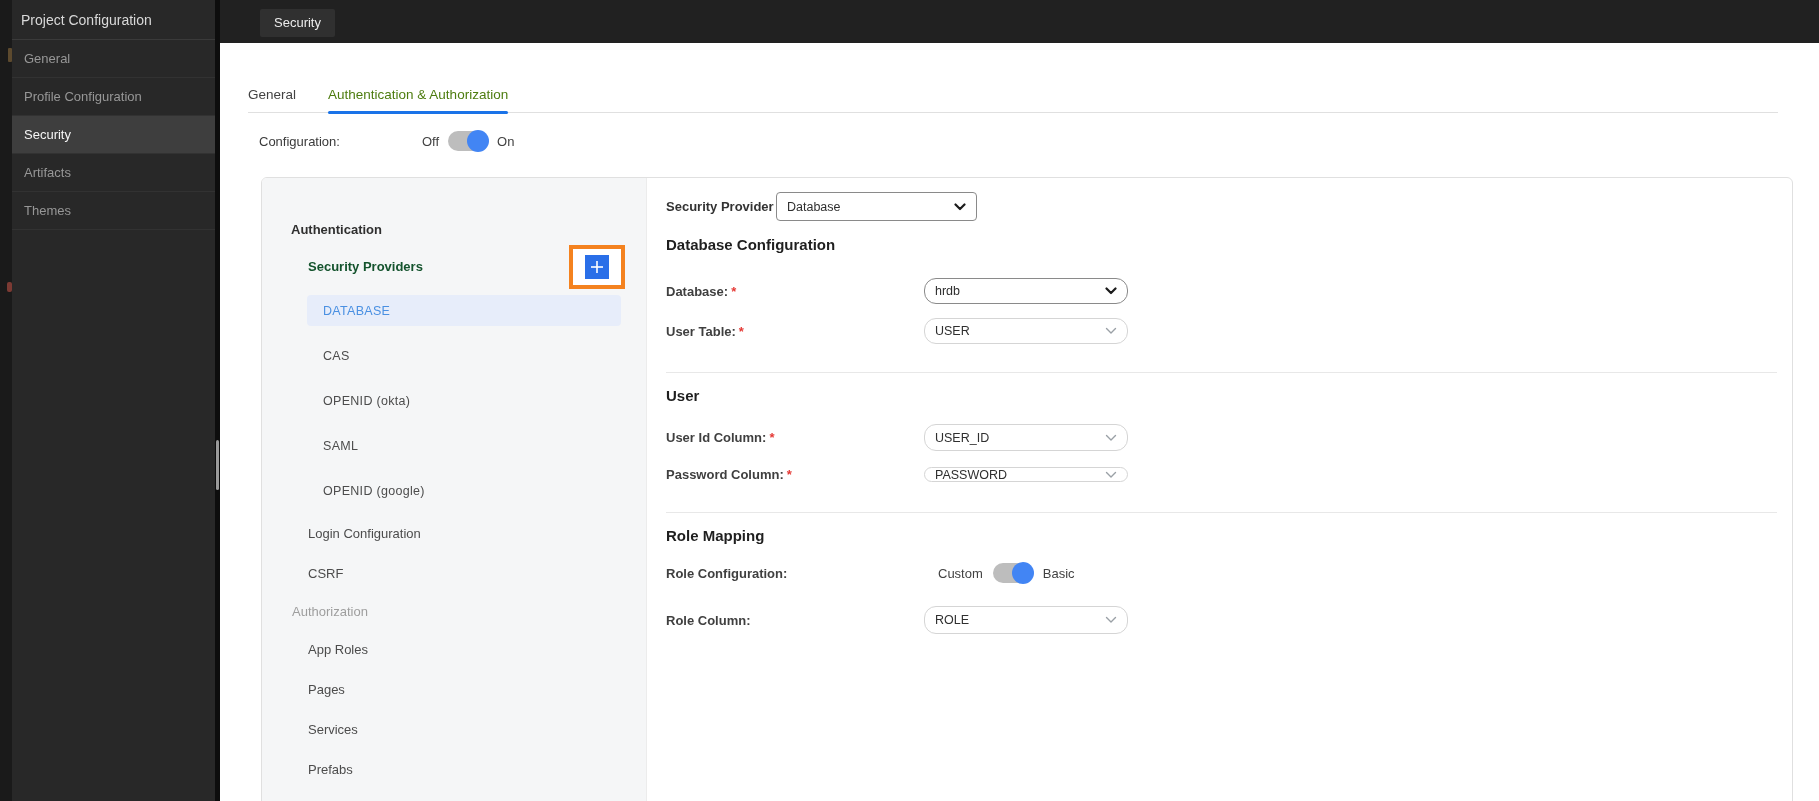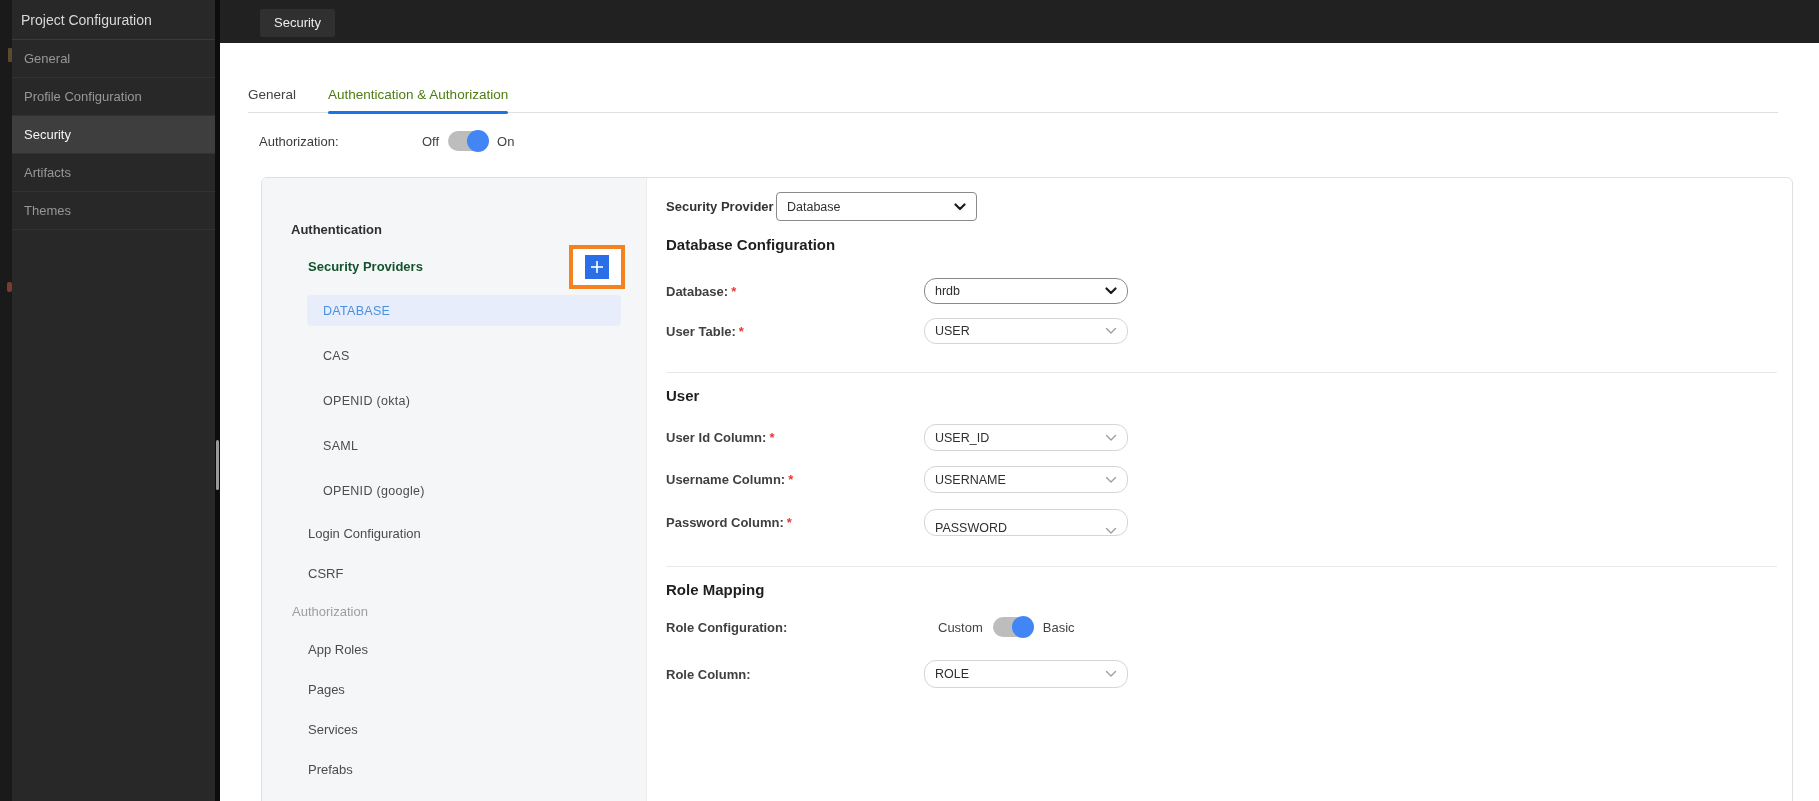--- a/index.html
+++ b/index.html
@@ -77,21 +77,21 @@
   .divider { height:1px; background:#e8e8e8; }
   .toggle-cell { display:flex; align-items:center; padding-left:14px; }
   .toggle-cell .switch { margin:0 10px; }
 
   .r-hrdb { margin-top:23px; } .r-hrdb .sel { height:26px; }
   .r-usertable { margin-top:14px; } .r-usertable .sel { height:26px; }
   .div-1 { margin-top:28px; }
   .h-user { margin-top:13px; }
   .r-userid { margin-top:18px; } .r-userid .sel { height:27px; }
   .r-username { margin-top:15px; } .r-username .sel { height:27px; }
-  .r-password { margin-top:16px; } .r-password .sel { height:27px;align-items:flex-end; }
+  .r-password { margin-top:16px; } .r-password .sel { height:15px; }
   .div-2 { margin-top:30px; }
   .h-role { margin-top:13px; }
   .r-roleconf { margin-top:17px; height:20px; }
   .r-rolecol { margin-top:23px; } .r-rolecol .sel { height:28px; }
 </style>
 </head>
 <body>
 
 <div class="left-rail">
   <div class="rail-mark-a"></div>
@@ -115,21 +115,21 @@
 </div>
 
 <div class="page">
 
   <div class="tabsbar">
     <div class="tab">General</div>
     <div class="tab active">Authentication &amp; Authorization</div>
   </div>
 
   <div class="auth-row">
-    <span class="lbl">Authorization:</span>
+    <span class="lbl">Configuration:</span>
     <span class="switch-side">Off</span>
     <span class="switch">
         <span class="thumb"></span>
       </span>
     <span class="switch-side">On</span>
   </div>
 
   <div class="card">
 
     <div class="card-nav">
@@ -216,31 +216,20 @@
           <span>User Id Column:</span><span class="req">*</span>
         </span>
         <div class="sel sel-soft sel-field">
           <span class="val">USER_ID</span>
           <svg width="12" height="8" viewBox="0 0 12 8">
             <polyline points="1.5,1.5 6,6 10.5,1.5" fill="none" stroke="#9aa0a6" stroke-width="1.4" stroke-linecap="round" stroke-linejoin="round"></polyline>
           </svg>
         </div>
       </div>
 
-      <div class="form-row r-username">
-        <span class="flabel">
-          <span>Username Column:</span><span class="req">*</span>
-        </span>
-        <div class="sel sel-soft sel-field">
-          <span class="val">USERNAME</span>
-          <svg width="12" height="8" viewBox="0 0 12 8">
-            <polyline points="1.5,1.5 6,6 10.5,1.5" fill="none" stroke="#9aa0a6" stroke-width="1.4" stroke-linecap="round" stroke-linejoin="round"></polyline>
-          </svg>
-        </div>
-      </div>
 
       <div class="form-row r-password">
         <span class="flabel">
           <span>Password Column:</span><span class="req">*</span>
         </span>
         <div class="sel sel-soft sel-field">
           <span class="val">PASSWORD</span>
           <svg width="12" height="8" viewBox="0 0 12 8">
             <polyline points="1.5,1.5 6,6 10.5,1.5" fill="none" stroke="#9aa0a6" stroke-width="1.4" stroke-linecap="round" stroke-linejoin="round"></polyline>
           </svg>

